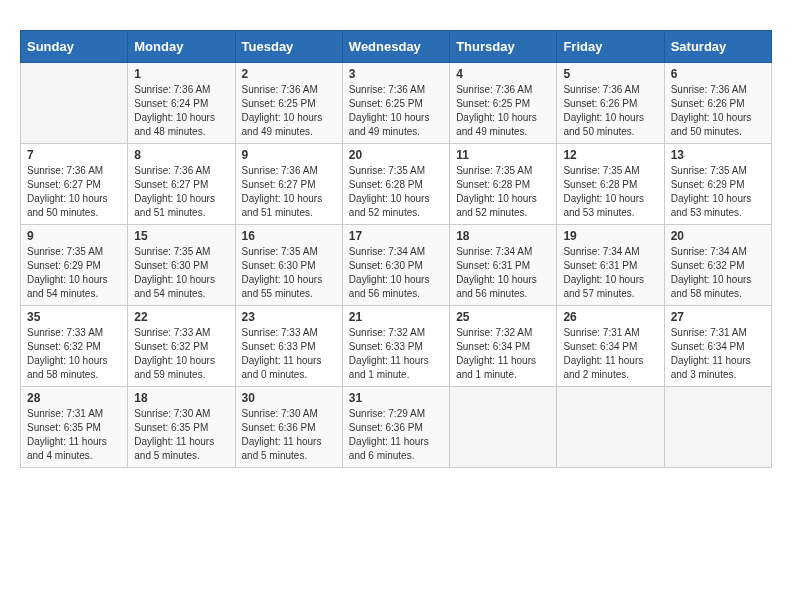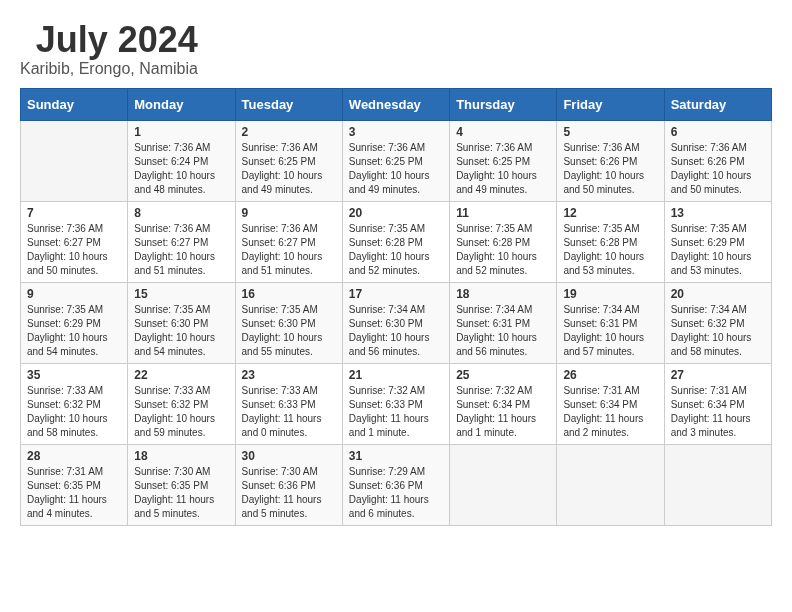--- a/index.html
+++ b/index.html
@@ -94,24 +94,20 @@
       background-color: #ffffff;
     }
     .empty-cell {
       background-color: #f5f5f5 !important;
     }
   </style>
 </head>
 <body>
 
 <div class="header">
-  <div class="title-section">
-    <div class="month-year">July 2024</div>
-    <div class="location">Karibib, Erongo, Namibia</div>
-  </div>
 </div>
 
 <table>
   <thead>
     <tr>
     <th>Sunday</th>
         <th>Monday</th>
         <th>Tuesday</th>
         <th>Wednesday</th>
         <th>Thursday</th>

